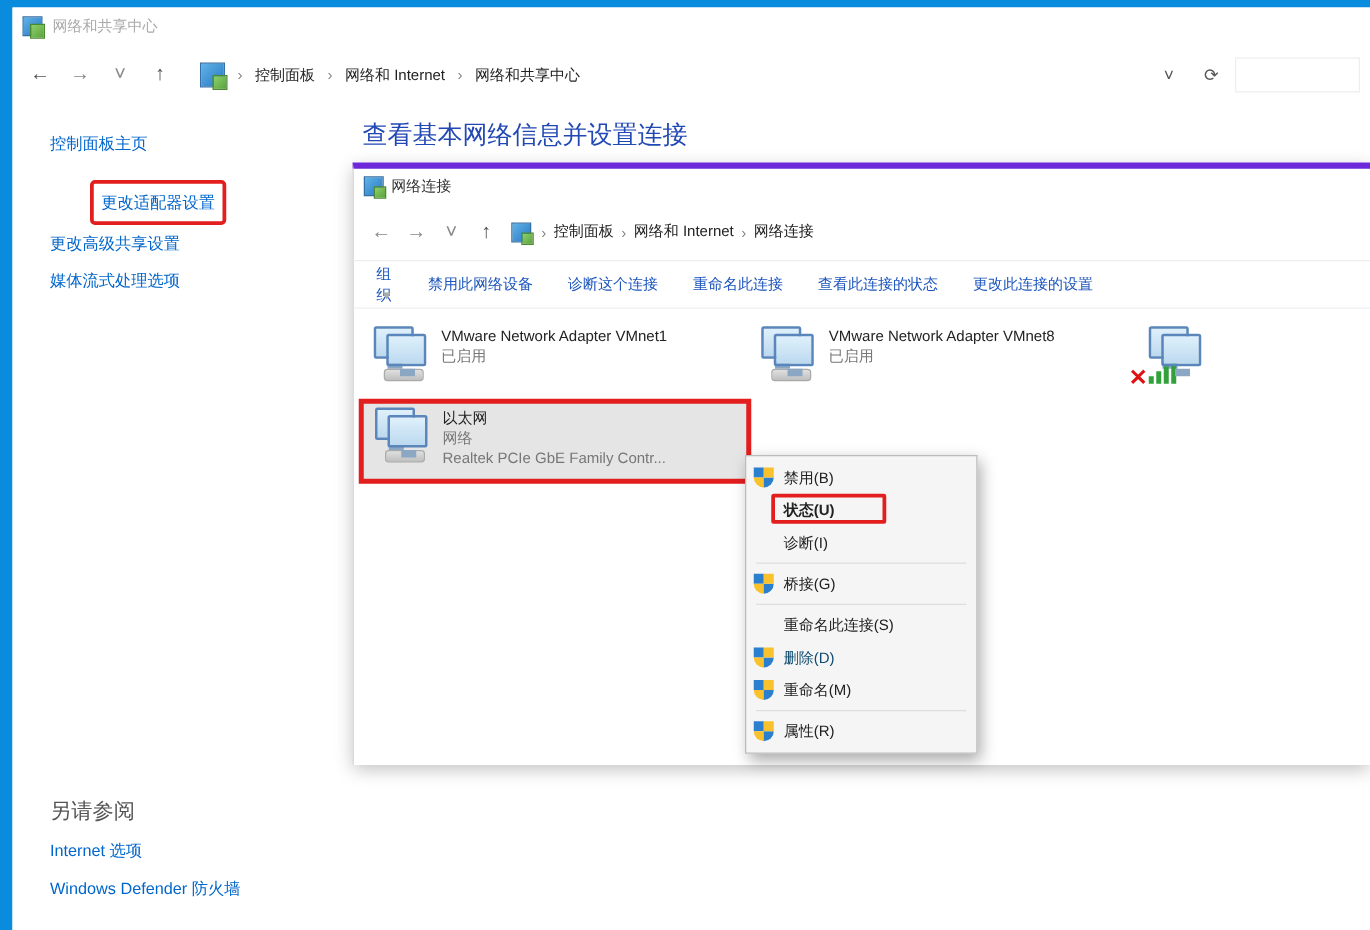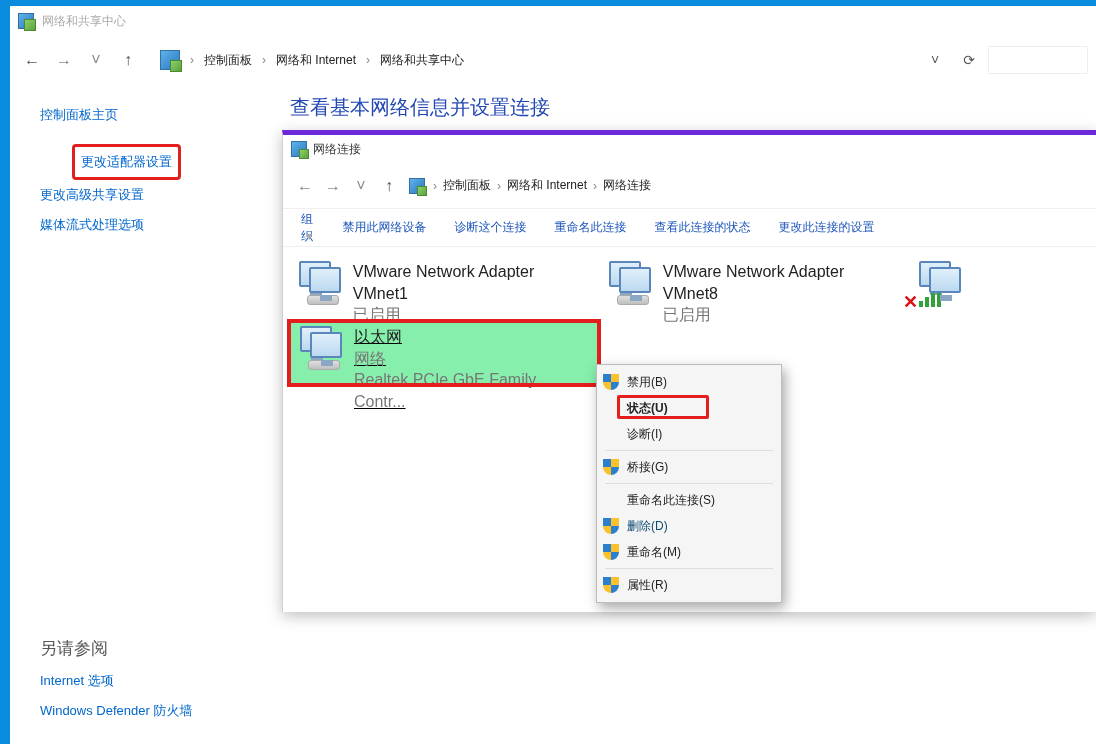--- a/index.html
+++ b/index.html
@@ -116,21 +116,21 @@
       color:#1c55bc; font-size:12px; border-bottom:1px solid #eef0f2;
     }
     .toolbar a { color:#1c55bc; text-decoration:none; }
     .toolbar .sep { color:#aaa; margin:-2px -10px 0 -10px;}
 
     .adapters { padding:10px 6px 0 6px; display:flex; flex-wrap:wrap; }
     .adapter {
       width:310px; height:64px; display:flex; align-items:flex-start; padding:4px 6px; gap:8px;
     }
     .adapter.selected {
-      background:#86efac; border:1px solid #99d1ff;text-decoration:underline;
+      background:#e5e5e5; border:1px solid #99d1ff;
     }
     .adapter.highlighted {
       outline:4px solid #e21e1e; outline-offset:-2px; width:310px;
     }
     .adapter .aicon {
       width:50px; height:46px; position:relative;
     }
     .pcicon {
       width:32px; height:26px; border:2px solid #5a86bb; background:linear-gradient(#dff0fb,#bcd9ef);
       border-radius:2px; position:absolute; left:4px; top:0;
@@ -144,21 +144,21 @@
       position:absolute; left:12px; top:34px; width:32px; height:10px;
       background:linear-gradient(#e0e0e0,#bfbfbf); border-radius:3px; border:1px solid #aaa;
     }
     .wifi-bars{position:absolute; left:4px; top:28px; display:flex; align-items:flex-end; gap:2px;}
     .wifi-bars span{width:4px; background:#32a13b; display:inline-block;}
     .wifi-bars span:nth-child(1){height:6px;}
     .wifi-bars span:nth-child(2){height:10px;}
     .wifi-bars span:nth-child(3){height:14px;}
     .wifi-bars span:nth-child(4){height:18px;}
     .wifi-x{position:absolute; left:-12px; top:30px; color:#d11; font-weight:bold; font-size:18px;}
-    .adapter .atext { display:flex; flex-direction:column; line-height:1.35; font-size:16px; }
+    .adapter .atext { display:flex; flex-direction:column; line-height:1.35; font-size:12px; }
     .adapter .aname { color:#222; }
     .adapter .astatus, .adapter .adesc { color:#777; }
 
     
     .ctx-menu {
       position:absolute; left:596px; top:364px; width:186px;
       background:#f5f5f5; border:1px solid #bcbcbc;
       box-shadow: 3px 5px 12px rgba(0,0,0,0.35);
       font-size:12px; padding:4px 0;
       z-index:50;

